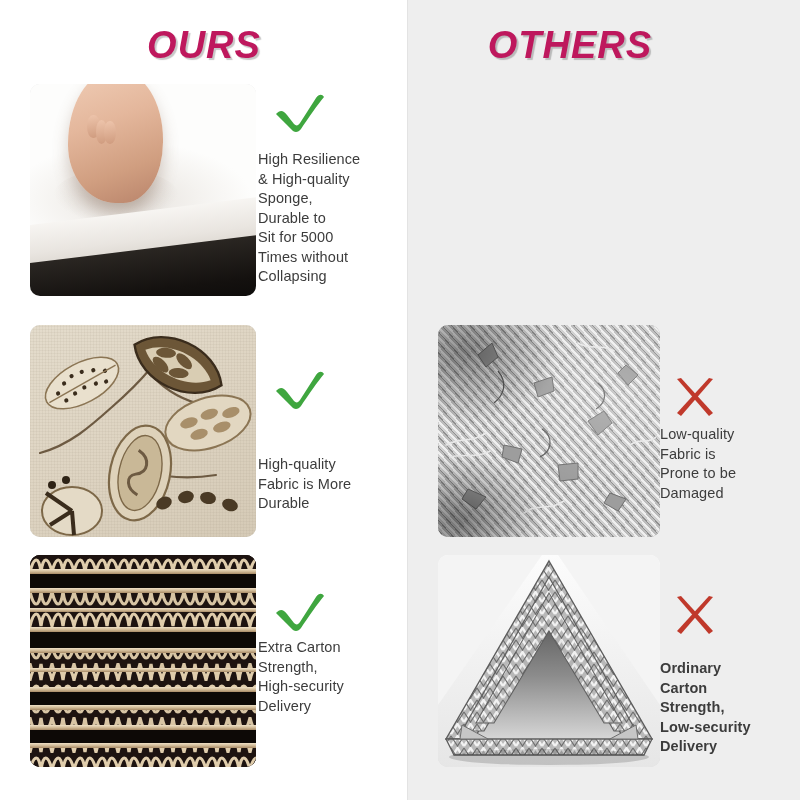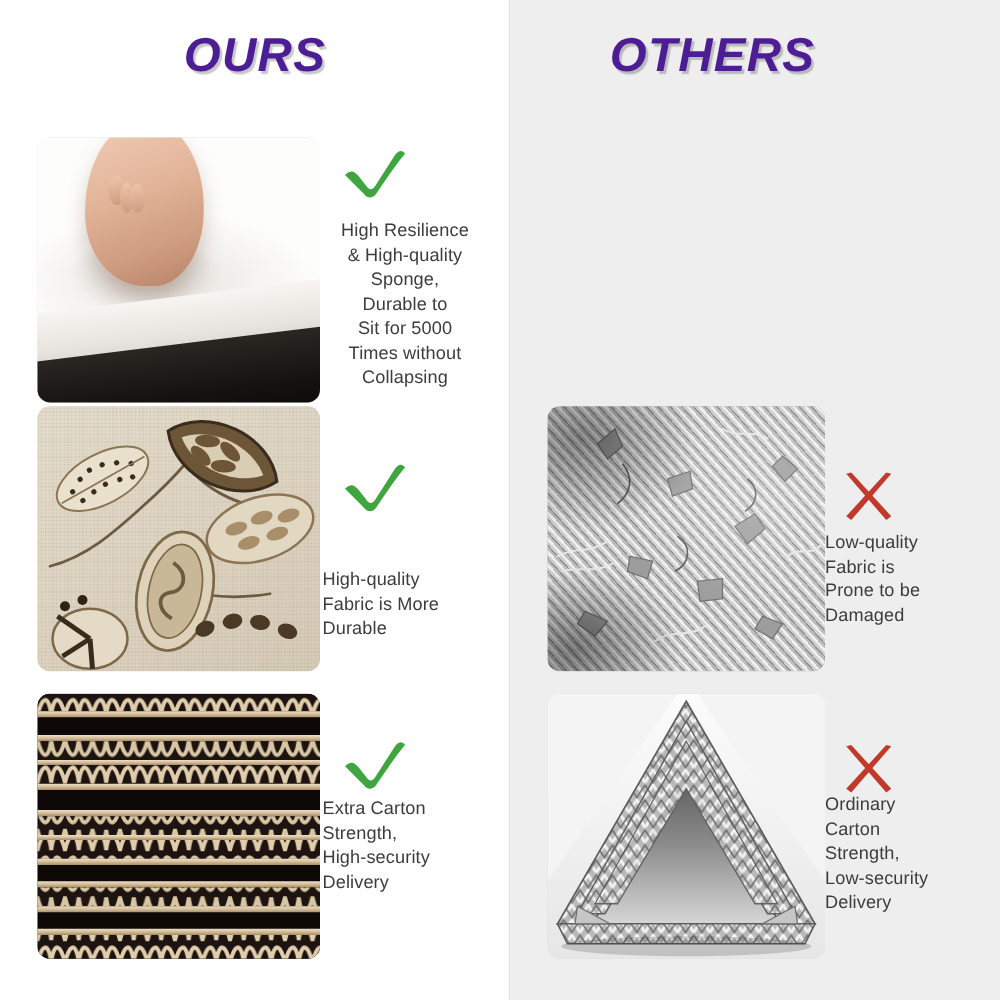--- a/index.html
+++ b/index.html
@@ -35,37 +35,37 @@
   }
 
   
   .heading {
     position: absolute;
     top: 24px;
     font-size: 38px;
     font-weight: bold;
     font-style: italic;
     letter-spacing: 1px;
-    color: #4c1d95;
+    color: #be185d;
     text-shadow: 2px 2px 1px rgba(0,0,0,0.22);
     text-align: center;
   }
   .heading.left  { left: 0;     width: 408px; }
   .heading.right { left: 408px; width: 324px; }
 
   
   .row {
     position: absolute;
     display: flex;
     align-items: flex-start;
   }
   .row.left  { left: 30px;  width: 360px; }
   .row.right { left: 438px; width: 352px; }
 
-  .row-1 { top: 110px; text-align: center; }
+  .row-1 { top: 84px; }
   .row-2 { top: 325px; }
   .row-3 { top: 555px; align-items: center; }
 
   
   .photo {
     position: relative;
     width: 226px;
     height: 212px;
     border-radius: 10px;
     overflow: hidden;
@@ -108,21 +108,21 @@
   .row.left.row-2 .caption { top: 102px; margin-top: 28px; }
   .row.left.row-3 .marker  { top: 34px; }
   .row.left.row-3 .caption { top: 83px; }
 
   
   .row.right.row-1 .marker  { top: 58px; }
   .row.right.row-1 .caption { top: 112px; }
   .row.right.row-2 .marker  { top: 50px; }
   .row.right.row-2 .caption { top: 100px; }
   .row.right.row-3 .marker  { top: 38px; }
-  .row.right.row-3 .caption { top: 80px; }
+  .row.right.row-3 .caption { top: 104px; font-weight: bold; }
 
   
 
   
   .art-foam-press { position:absolute; inset:0; background:#fbfbfb; }
   .art-foam-press .foamtop {
     position:absolute; left:-6%; top:0; width:112%; height:76%;
     background: radial-gradient(ellipse 60% 45% at 45% 72%, #e6e2dd 0%, #f4f2ef 45%, #fdfdfc 80%);
   }
   .art-foam-press .foamedge {

